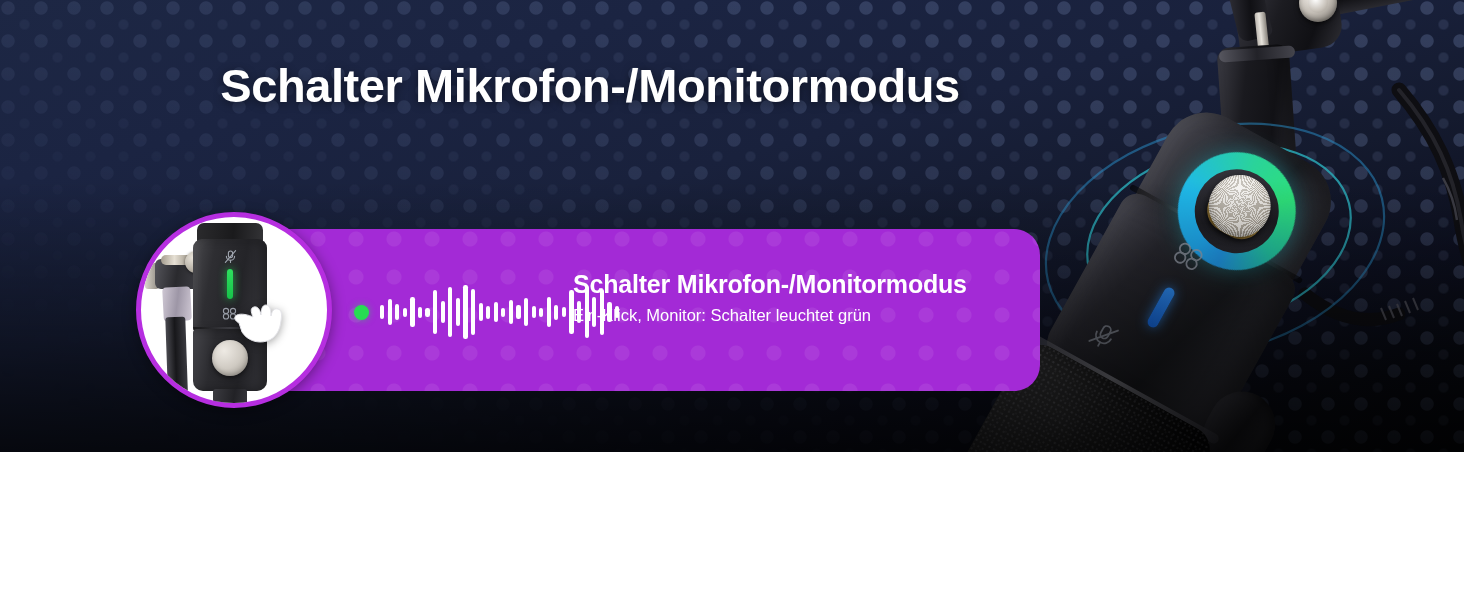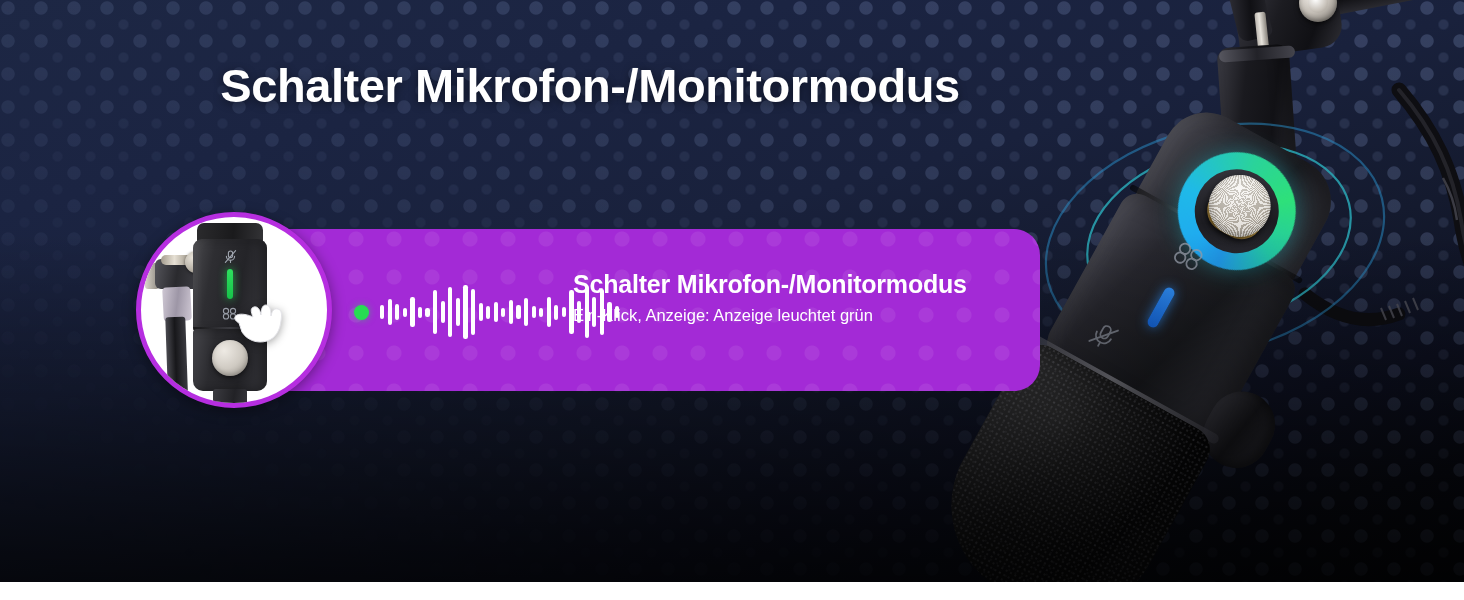--- a/index.html
+++ b/index.html
@@ -5,21 +5,21 @@
   * { margin:0; padding:0; box-sizing:border-box; }
   html, body {
     width:1464px; height:600px;
     overflow:hidden;
     font-family:"Liberation Sans", sans-serif;
   }
 
   
   .banner {
     position:relative;
-    width:1464px; height:582px;
+    width:1464px; height:452px;
     background:
       linear-gradient(165deg, #1d2744 0%, #1b2442 22%, #19213c 42%, #141a2e 60%, #0d1020 76%, #080a12 88%, #050609 100%);
     overflow:hidden;
   }
 
   
   .dots {
     position:absolute; inset:0;
     background-image:
       radial-gradient(circle at 8px 8px, rgba(126,145,190,0.30) 6.2px, rgba(126,145,190,0) 7.2px),
@@ -495,21 +495,21 @@
         <div class="wave-bar" style="height: 22px; background: rgb(255, 255, 255);"></div>
         <div class="wave-bar" style="height: 52px; background: rgb(255, 255, 255);"></div>
         <div class="wave-bar" style="height: 30px; background: rgb(255, 255, 255);"></div>
         <div class="wave-bar" style="height: 46px; background: rgb(255, 255, 255);"></div>
         <div class="wave-bar" style="height: 20px; background: rgb(255, 255, 255);"></div>
         <div class="wave-bar" style="height: 12px; background: rgb(255, 255, 255);"></div>
       </div>
 
     <div class="card-text">
       <div class="card-title">Schalter Mikrofon-/Monitormodus</div>
-      <div class="card-sub">Ein-Klick, Anzeige: Anzeige leuchtet grün</div>
+      <div class="card-sub">Ein-Klick, Monitor: Schalter leuchtet grün</div>
     </div>
   </div>
 
   <div class="thumb" style="border-color: rgb(182, 46, 224); background: rgb(255, 255, 255);">
     <div class="thumb-inner">
       <div class="tm-clip"></div>
       <div class="tm-armtop"></div>
       <div class="tm-armcap"></div>
       <div class="tm-armknob"></div>
       <div class="tm-sleeve"></div>

